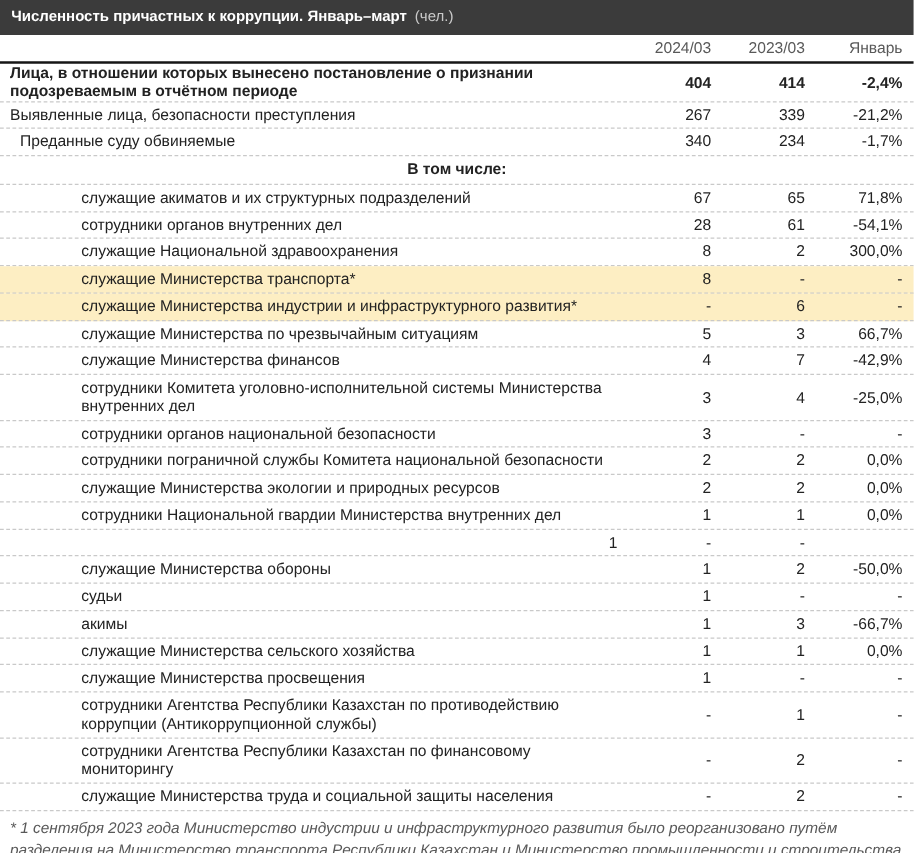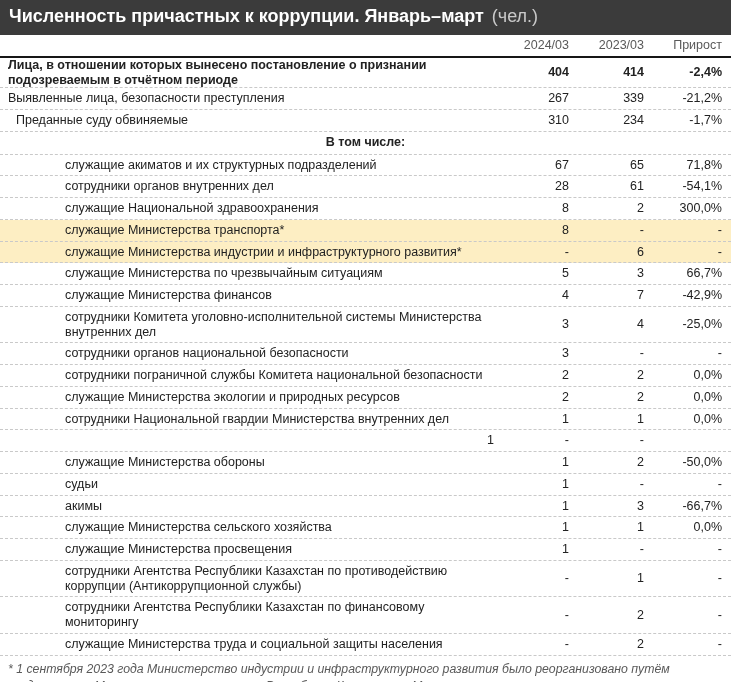--- a/index.html
+++ b/index.html
@@ -16,21 +16,21 @@
     width: 731px;
     min-height: 682px;
     background: #fff;
     font-family: "Liberation Sans", "DejaVu Sans", sans-serif;
     color: var(--body);
   }
   .title-bar {
     background: var(--titlebar);
     color: #ffffff;
     font-weight: bold;
-    font-size: 18px;
+    font-size: 12px;
     padding: 7px 10px 8px 9px;
     line-height: 1.1;
   }
   .title-unit {
     color: #c9c9c9;
     font-weight: normal;
     margin-left: 3px;
   }
   .grid {
     display: grid;
@@ -78,39 +78,39 @@
 
   <div class="title-bar">
     <span>Численность причастных к коррупции. Январь–март</span>
     <span class="title-unit">(чел.)</span>
   </div>
 
   <div class="grid col-header">
     <div class="cell label"></div>
     <div class="cell num">2024/03</div>
     <div class="cell num">2023/03</div>
-    <div class="cell num">Прирост</div>
+    <div class="cell num">Январь</div>
   </div>
 
   <div id="table-rows">
       <div class="row grid ind0 bold">
         <div class="cell label">Лица, в отношении которых вынесено постановление о признании подозреваемым в отчётном периоде</div>
         <div class="cell num">404</div>
         <div class="cell num">414</div>
         <div class="cell num">-2,4%</div>
       </div>
       <div class="row grid ind0">
         <div class="cell label">Выявленные лица, безопасности преступления</div>
         <div class="cell num">267</div>
         <div class="cell num">339</div>
         <div class="cell num">-21,2%</div>
       </div>
       <div class="row grid ind1">
         <div class="cell label">Преданные суду обвиняемые</div>
-        <div class="cell num">310</div>
+        <div class="cell num">340</div>
         <div class="cell num">234</div>
         <div class="cell num">-1,7%</div>
       </div>
       <div class="row section">В том числе:</div>
       <div class="row grid ind2">
         <div class="cell label">служащие акиматов и их структурных подразделений</div>
         <div class="cell num">67</div>
         <div class="cell num">65</div>
         <div class="cell num">71,8%</div>
       </div>

